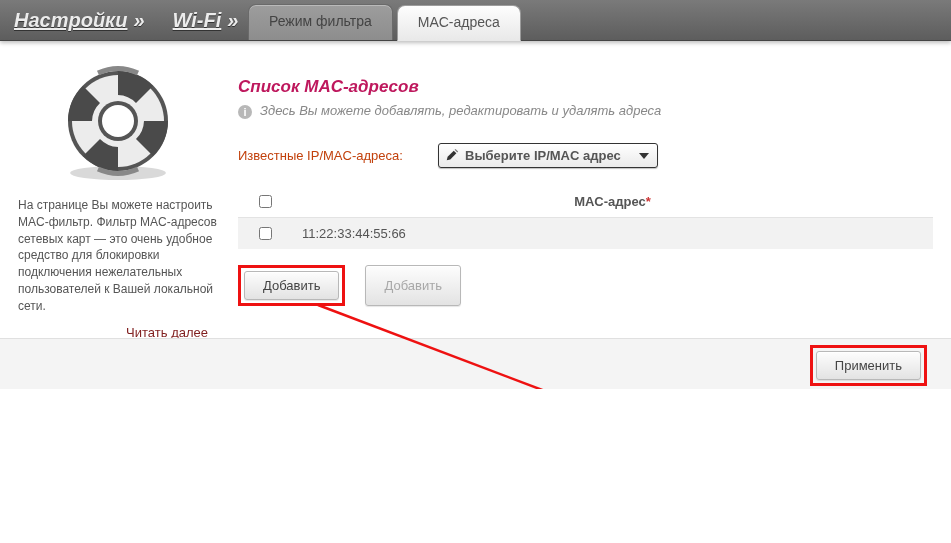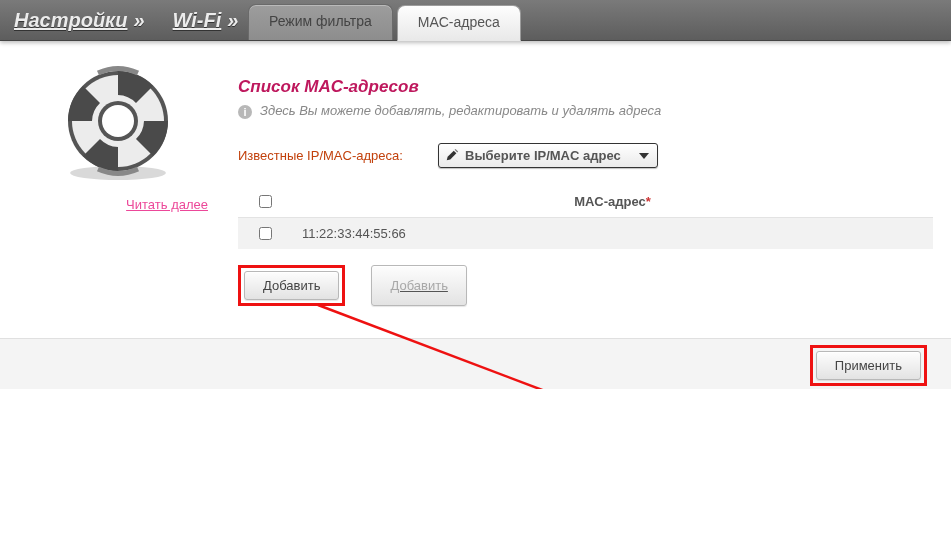--- a/index.html
+++ b/index.html
@@ -61,21 +61,21 @@
   }
   .side{
     width:200px;
     flex:0 0 200px;
     text-align:left;
   }
   .lifebuoy{
     width:130px;height:120px;margin:0 auto 14px;display:block;
   }
   .side p{font-size:12px;line-height:1.4;color:#555;margin:0 0 10px;}
-  .read-more{color:#ec4899;text-decoration:underline;font-size:13px;display:block;text-align:right;padding-right:10px;}
+  .read-more{color:#7f1d1d;text-decoration:underline;font-size:13px;display:block;text-align:right;padding-right:10px;}
 
   .main{flex:1;padding-left:20px;}
   h2{font-size:17px;color:#be185d;margin:14px 0 6px;font-weight:bold;font-style:italic;}
   .hint-row{display:flex;align-items:flex-start;gap:8px;color:#888;font-style:italic;font-size:13px;margin-bottom:24px;}
   .info-icon{
     width:14px;height:14px;border-radius:50%;background:#b8b8b8;color:#fff;
     display:inline-flex;align-items:center;justify-content:center;font-size:11px;font-style:normal;font-weight:bold;
     margin-top:2px;
     flex:0 0 14px;
   }
@@ -107,21 +107,21 @@
   table.mac th{
     text-align:center;padding:6px 10px;font-size:13px;font-weight:bold;color:#555;
     border-bottom:1px solid #e3e3e3;
   }
   table.mac th.cb,table.mac td.cb{width:34px;text-align:center;}
   table.mac td{
     padding:6px 10px;font-size:13px;color:#555;background:#f2f2f2;border-top:1px solid #fff;
   }
   .req{color:#c33;font-weight:bold;}
 
-  .btn-row{margin-top:16px;display:flex;gap:26px;text-decoration:underline;}
+  .btn-row{margin-top:16px;display:flex;gap:20px;}
   .btn{
     padding:6px 18px;
     border-radius:3px;
     background:linear-gradient(#fdfdfd,#e3e3e3);
     border:1px solid #b8b8b8;
     font-size:13px;
     cursor:pointer;
     color:#444;
     box-shadow:inset 0 1px 0 #fff,0 1px 1px rgba(0,0,0,.1);
   }
@@ -165,20 +165,21 @@
         <circle cx="60" cy="58" r="46" fill="#ececec"></circle>
         <circle cx="60" cy="58" r="20" fill="#555"></circle>
         <circle cx="60" cy="58" r="16" fill="#fff"></circle>
         <path d="M60 8 a50 50 0 0 1 35 15 l-17 17 a26 26 0 0 0 -18 -8 z" fill="#4a4a4a"></path>
         <path d="M60 108 a50 50 0 0 1 -35 -15 l17 -17 a26 26 0 0 0 18 8 z" fill="#4a4a4a"></path>
         <path d="M110 58 a50 50 0 0 1 -15 35 l-17 -17 a26 26 0 0 0 8 -18 z" fill="#4a4a4a"></path>
         <path d="M10 58 a50 50 0 0 1 15 -35 l17 17 a26 26 0 0 0 -8 18 z" fill="#4a4a4a"></path>
         <path d="M40 10 q20 -9 40 0" stroke="#888" stroke-width="5" fill="none"></path>
         <path d="M40 106 q20 9 40 0" stroke="#888" stroke-width="5" fill="none"></path>
       </svg>
+      <p>На странице Вы можете настроить MAC-фильтр. Фильтр MAC-адресов сетевых карт — это очень удобное средство для блокировки подключения нежелательных пользователей к Вашей локальной сети.</p>
       <a href="#" class="read-more">Читать далее</a>
     </div>
 
     <div class="main">
       <h2>Список MAC-адресов</h2>
       <div class="hint-row">
         <span class="info-icon">i</span>
         <span>Здесь Вы можете добавлять, редактировать и удалять адреса</span>
       </div>
 

